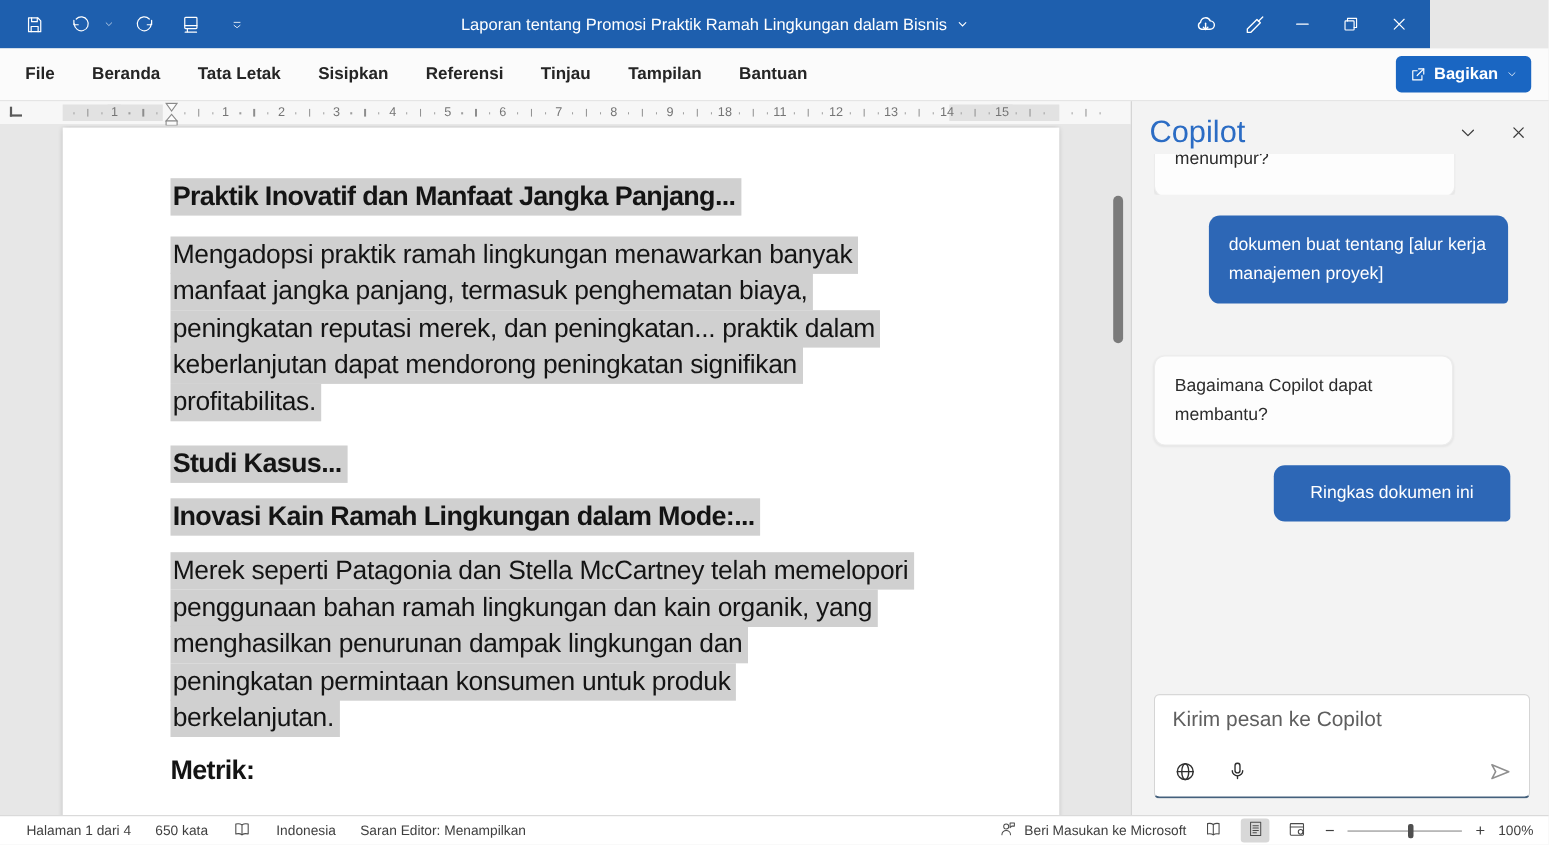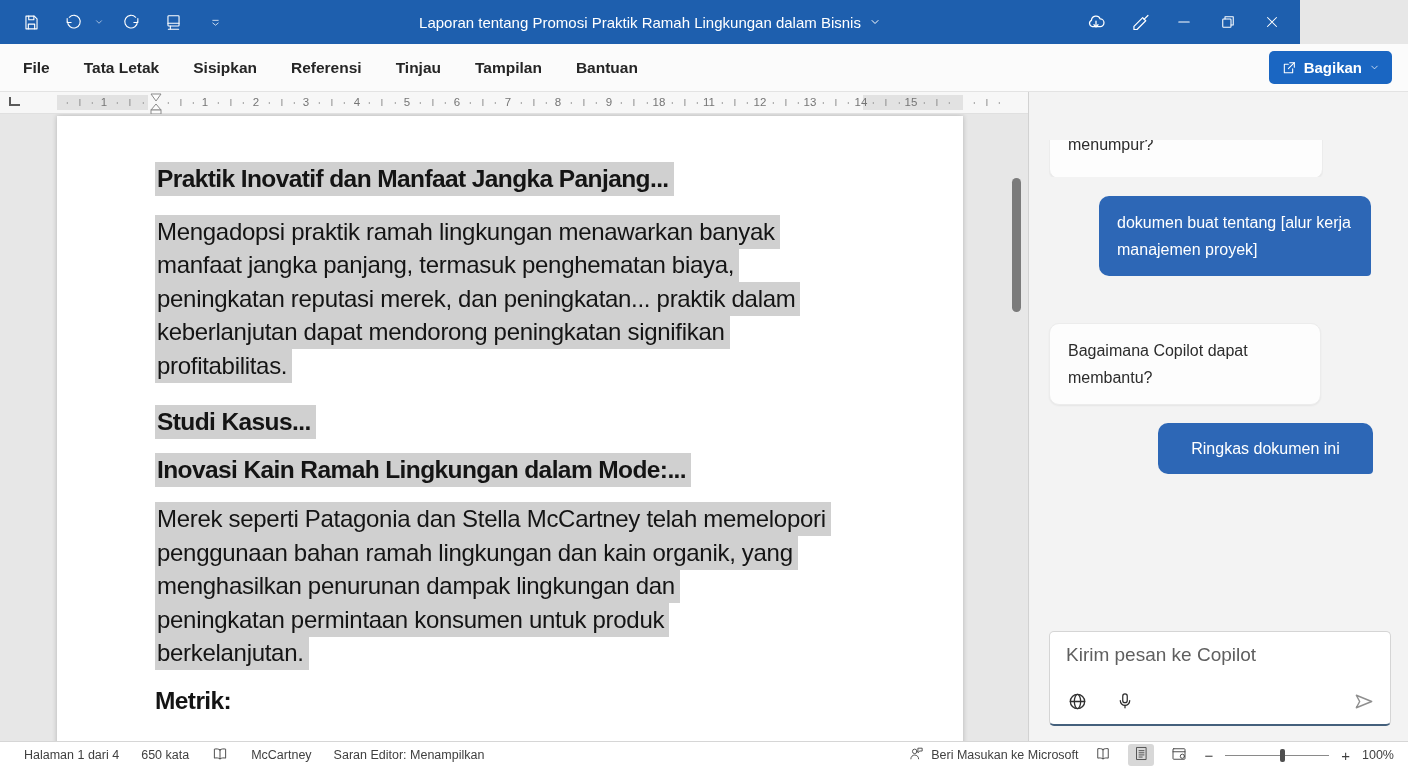--- a/index.html
+++ b/index.html
@@ -185,20 +185,21 @@
         <svg width="18" height="18" viewBox="0 0 24 24">
             <path d="M6 6l12 12M18 6L6 18"></path>
           </svg>
       </div>
     </div>
   </div>
 
   <div class="ribbon">
     <div class="tabs">
       <div class="tab">File</div>
+      <div class="tab">Beranda</div>
       <div class="tab">Tata Letak</div>
       <div class="tab">Sisipkan</div>
       <div class="tab">Referensi</div>
       <div class="tab">Tinjau</div>
       <div class="tab">Tampilan</div>
       <div class="tab">Bantuan</div>
     </div>
     <button class="share-btn">
       <svg width="16" height="16" viewBox="0 0 24 24">
           <path d="M13 4h7v7"></path>
@@ -258,20 +259,35 @@
 menghasilkan penurunan dampak lingkungan dan
 peningkatan permintaan konsumen untuk produk
 berkelanjutan.</span></div>
         <div class="blk h"><span>Metrik:</span></div>
       </div>
     </div>
     <div class="doc-scrollbar"></div>
   </div>
 
   <div class="copilot">
+    <div class="cp-header">
+      <span class="cp-title">Copilot</span>
+      <div class="cp-hbtns">
+        <div class="cp-hbtn">
+          <svg width="17" height="17" viewBox="0 0 24 24">
+              <polyline points="5,9 12,16 19,9"></polyline>
+            </svg>
+        </div>
+        <div class="cp-hbtn">
+          <svg width="17" height="17" viewBox="0 0 24 24">
+              <path d="M6 6l12 12M18 6L6 18"></path>
+            </svg>
+        </div>
+      </div>
+    </div>
 
     <div class="clip-wrap">
       <div class="bubble bot"><span>menumpur?</span></div>
     </div>
 
     <div class="bubble user msg-user1">
       <span>dokumen buat tentang [alur kerja manajemen proyek]</span>
     </div>
 
     <div class="bubble bot msg-bot1">
@@ -311,21 +327,21 @@
   <div class="statusbar">
     <div class="sb-left">
       <span class="sb-item">Halaman 1 dari 4</span>
       <span class="sb-item">650 kata</span>
       <span class="sb-icon">
         <svg width="18" height="18" viewBox="0 0 24 24">
             <path d="M12 6.5c-2-1.4-4.8-1.6-7.5-1v12c2.7-.6 5.5-.4 7.5 1 2-1.4 4.8-1.6 7.5-1v-12c-2.7-.6-5.5-.4-7.5 1z"></path>
             <path d="M12 6.5v12"></path>
           </svg>
       </span>
-      <span class="sb-item">McCartney</span>
+      <span class="sb-item">Indonesia</span>
       <span class="sb-item">Saran Editor: Menampilkan</span>
     </div>
     <div class="sb-right">
       <span class="feedback">
         <span class="sb-icon">
           <svg width="17" height="17" viewBox="0 0 24 24">
               <circle cx="9.5" cy="9" r="3.2"></circle>
               <path d="M4 19.5c0-3.2 2.6-5.3 5.5-5.3s5.5 2.1 5.5 5.3"></path>
               <path d="M14.5 4.5H20v4h-3.3l-2.2 2z"></path>
             </svg>

